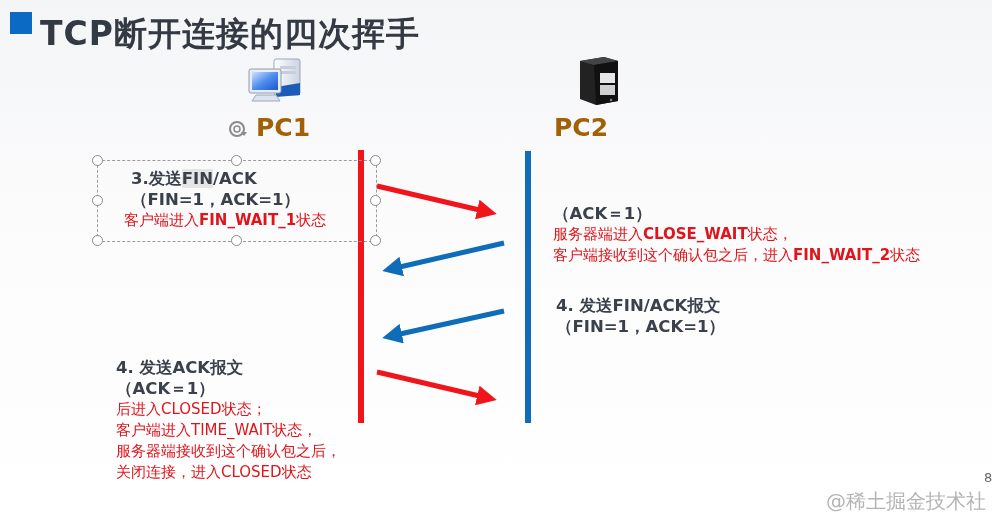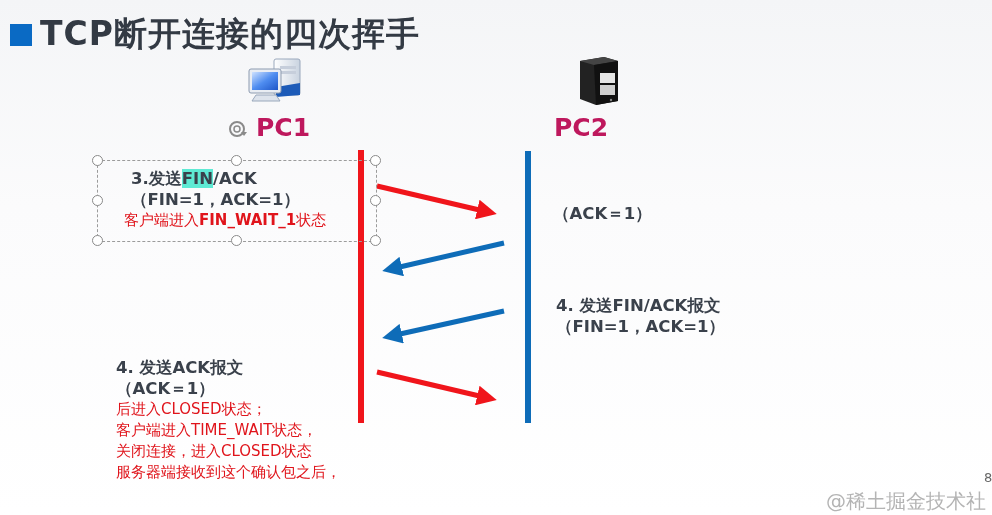--- a/index.html
+++ b/index.html
@@ -2,30 +2,30 @@
 <html><head>
   <meta charset="utf-8">
   <style>
     html, body { margin:0; padding:0; }
     body {
       width:992px; height:515px; position:relative; overflow:hidden;
       background: linear-gradient(180deg, #f4f5f7 0%, #fbfbfc 40%, #ffffff 100%);
       font-family: "Liberation Sans", "DejaVu Sans", sans-serif;
     }
     .abs { position:absolute; }
-    .title-bar { left:10px; top:12px; display:flex; align-items:center; }
+    .title-bar { left:10px; top:12px; display:flex; }
     .title-square { width:22px; height:22px; background:#0a6ac4; margin-right:8px; }
     .title-text { font-size:33px; font-weight:bold; color:#333a44; letter-spacing:1px; font-family:"DejaVu Sans", sans-serif; }
-    .pc-label { font-size:25px; font-weight:bold; color:#be185d; font-family:"DejaVu Sans", sans-serif; }
+    .pc-label { font-size:25px; font-weight:bold; color:#a16207; font-family:"DejaVu Sans", sans-serif; }
     .step-head { font-size:16.5px; font-weight:bold; color:#3a414b; line-height:21px; white-space:nowrap; font-family:"DejaVu Sans", sans-serif; }
     .step-red { font-size:15px; color:#e0141b; line-height:21px; white-space:nowrap; font-family:"DejaVu Sans", sans-serif; }
     .step-red b { font-weight:bold; }
     .sel-box { border:1px dashed #9b9b9b; }
     .handle { position:absolute; width:9px; height:9px; border:1.5px solid #8a8a8a; border-radius:50%; background:#fff; }
-    .hl { background:#5eead4; color:#3a414b; }
+    .hl { background:#e5e5e5; color:#3a414b; }
     .watermark { font-size:20px; color:#b4b4b4; font-family:"DejaVu Sans", sans-serif; }
     .pagenum { font-size:13px; color:#666; font-family:"DejaVu Sans", sans-serif; }
   </style>
 </head>
 <body>
 
 <div class="abs title-bar">
   <div class="title-square"></div>
   <div class="title-text">TCP断开连接的四次挥手</div>
 </div>
@@ -102,30 +102,36 @@
     <span>3.发送</span><span class="hl">FIN</span><span>/ACK</span>
   </div>
   <div class="step-head">（FIN=1，ACK=1）</div>
   <div class="step-red" style="margin-left:-7px">
     <span>客户端进入</span><b>FIN_WAIT_1</b><span>状态</span>
   </div>
 </div>
 
 <div class="abs" style="left:553px;top:203px">
   <div class="step-head">（ACK＝1）</div>
+  <div class="step-red">
+    <span>服务器端进入</span><b>CLOSE_WAIT</b><span>状态，</span>
+  </div>
+  <div class="step-red">
+    <span>客户端接收到这个确认包之后，进入</span><b>FIN_WAIT_2</b><span>状态</span>
+  </div>
 </div>
 
 <div class="abs" style="left:556px;top:295px">
   <div class="step-head">4. 发送FIN/ACK报文</div>
   <div class="step-head">（FIN=1，ACK=1）</div>
 </div>
 
 <div class="abs" style="left:116px;top:357px">
   <div class="step-head">4. 发送ACK报文</div>
   <div class="step-head">（ACK＝1）</div>
   <div class="step-red">后进入CLOSED状态；</div>
   <div class="step-red">客户端进入TIME_WAIT状态，</div>
+  <div class="step-red">服务器端接收到这个确认包之后，</div>
   <div class="step-red">关闭连接，进入CLOSED状态</div>
-  <div class="step-red">服务器端接收到这个确认包之后，</div>
 </div>
 
 <div class="abs pagenum" style="left:984px;top:470px">8</div>
 <div class="abs watermark" style="left:826px;top:488px">@稀土掘金技术社区</div>
 
 </body></html>

